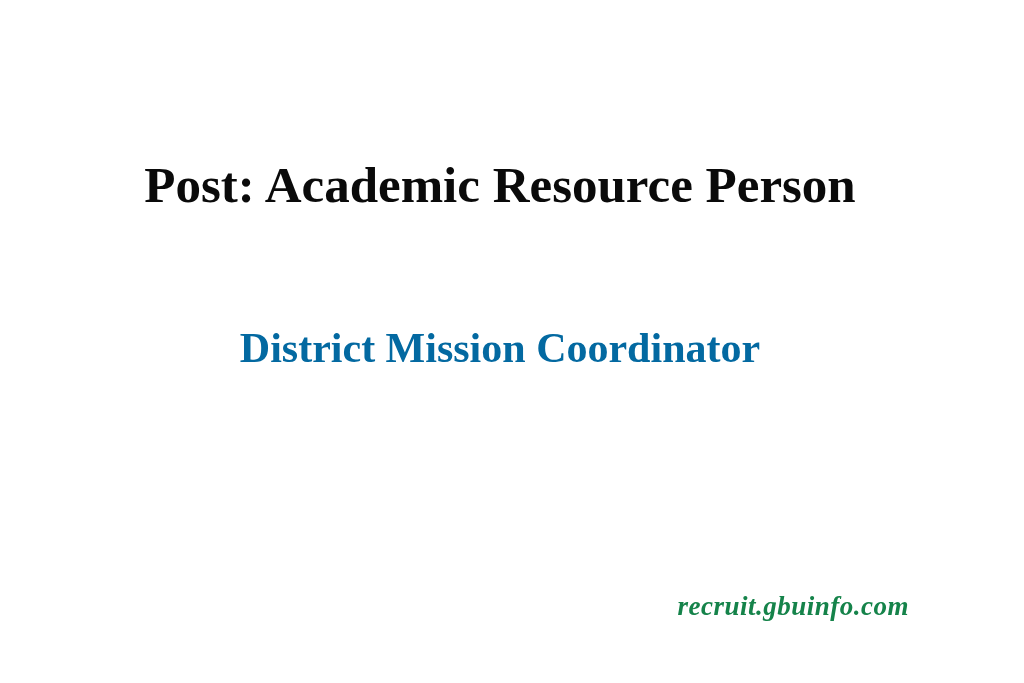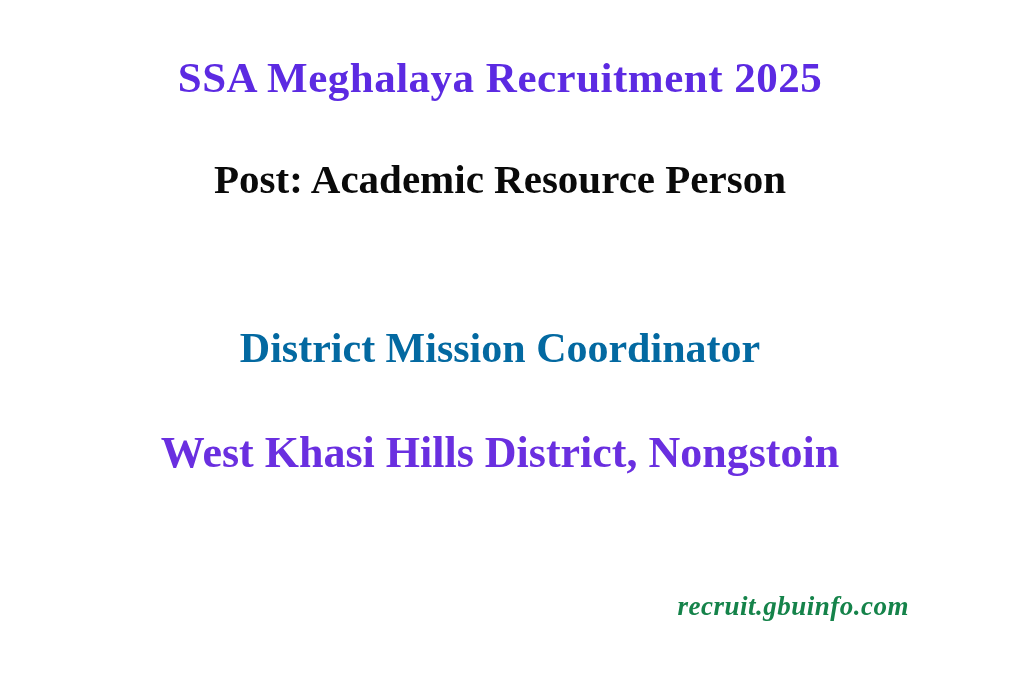--- a/index.html
+++ b/index.html
@@ -24,21 +24,21 @@
     white-space: nowrap;
     line-height: 1.1;
   }
   .title-line {
     top: 54px;
     font-size: 43px;
     letter-spacing: 0.5px;
   }
   .post-line-1 {
     top: 157px;
-    font-size: 41px;
+    font-size: 51px;
   }
   .post-line-2 {
     top: 219px;
     font-size: 45px;
   }
   .designation-line {
     top: 325px;
     font-size: 42px;
   }
   .location-line {
@@ -52,23 +52,21 @@
     font-size: 27px;
     font-style: italic;
     letter-spacing: 0.5px;
     margin-top: 44px;
   }
 </style>
 </head>
 <body>
 
 <div class="poster">
-  <div class="line title-line" style="color: rgb(92, 42, 226);">SSA Meghalaya Recruitment 2025</div>
 
   <div class="line post-line-1" style="color: rgb(10, 10, 10);">Post: Academic Resource Person</div>
 
 
   <div class="line designation-line" style="color: #0369a1;">District Mission Coordinator</div>
 
-  <div class="line location-line" style="color: rgb(106, 47, 224);">West Khasi Hills District, Nongstoin</div>
 
   <div class="watermark-line" style="color: rgb(21, 131, 74);">recruit.gbuinfo.com</div>
 </div>
 
 </body></html>

